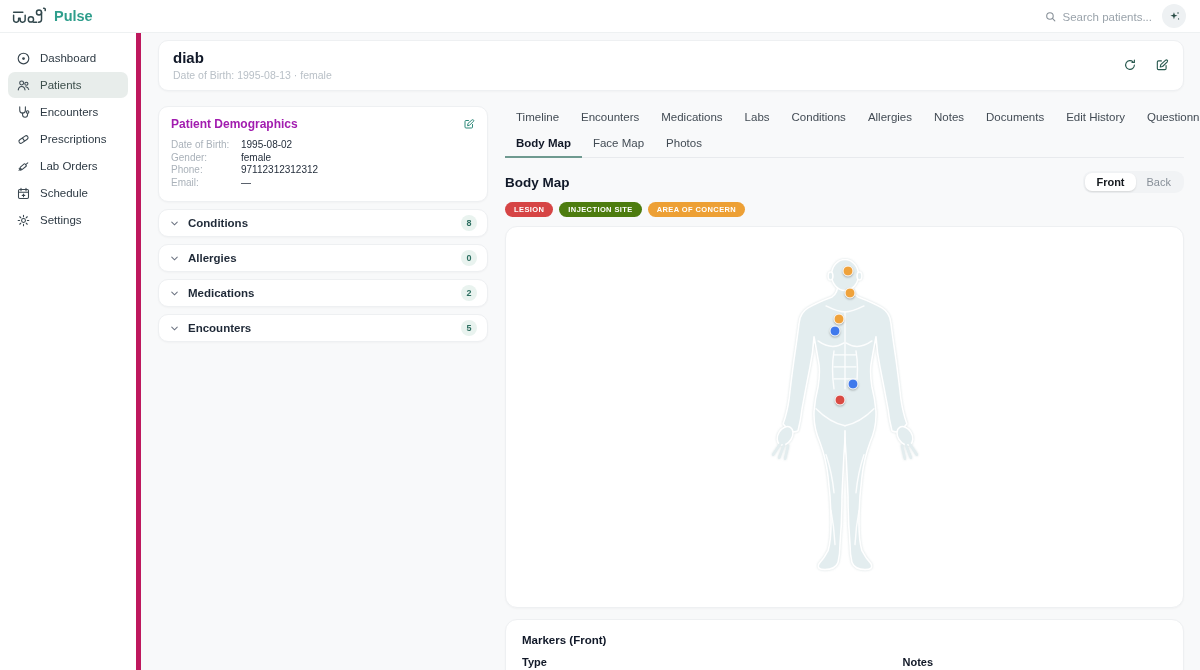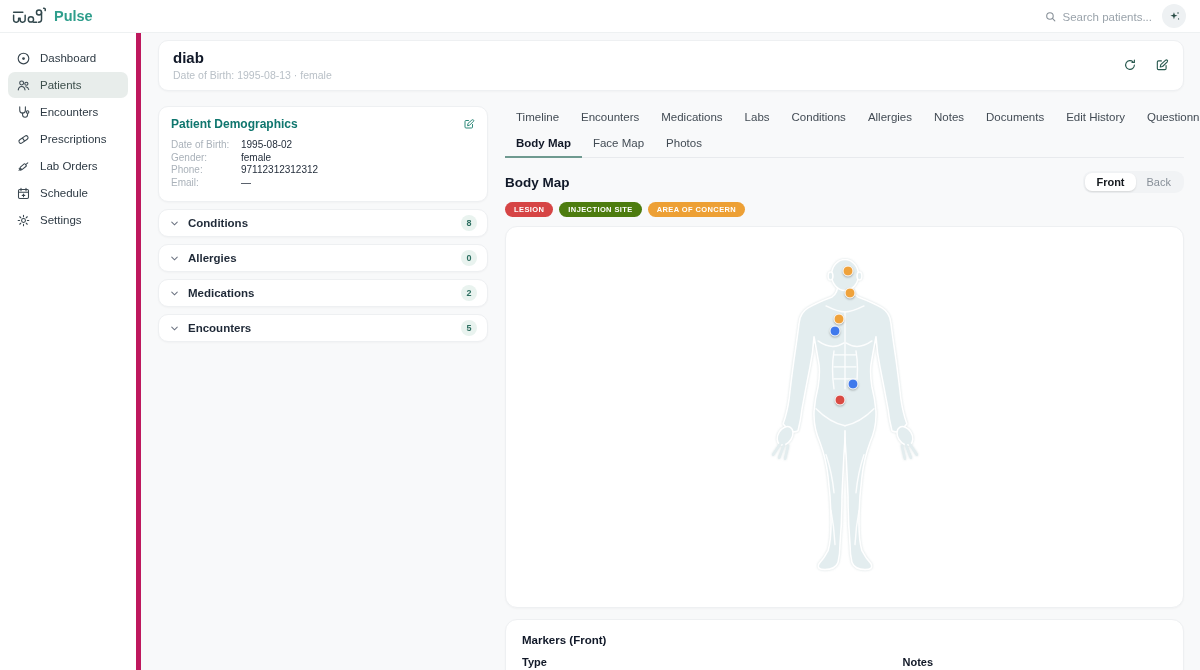--- a/index.html
+++ b/index.html
@@ -36,21 +36,21 @@
 
   
   .cols { display:flex; gap:17px; margin-top:15px; }
   .left-col { width:330px; flex-shrink:0; }
   .right-col { flex:1; min-width:0; }
 
   .card { background:#fff; border:1px solid #eef0f2; border-radius:10px; box-shadow:0 1px 2px rgba(16,24,40,.03); }
 
   .demo-card { padding:10px 12px 12px; }
   .demo-head { display:flex; justify-content:space-between; align-items:center; }
-  .demo-title { font-size:12px; font-weight:700; color:#0f766e; }
+  .demo-title { font-size:12px; font-weight:700; color:#a21caf; }
   .demo-rows { margin-top:8px; }
   .demo-row { display:flex; font-size:10px; line-height:12.5px; }
   .demo-label { width:70px; color:#aab2ba; }
   .demo-value { color:#1f2937; }
 
   .acc { height:28px; display:flex; align-items:center; gap:8px; padding:0 10px; margin-top:7px; cursor:pointer; }
   .acc:first-of-type { margin-top:14px; }
   .acc-label { font-size:11.5px; font-weight:600; color:#1f2937; }
   .acc-chev { color:#6b7280; display:flex; }
   .acc-badge { margin-left:auto; min-width:16px; height:16px; border-radius:50%; background:#e9f3ef;

